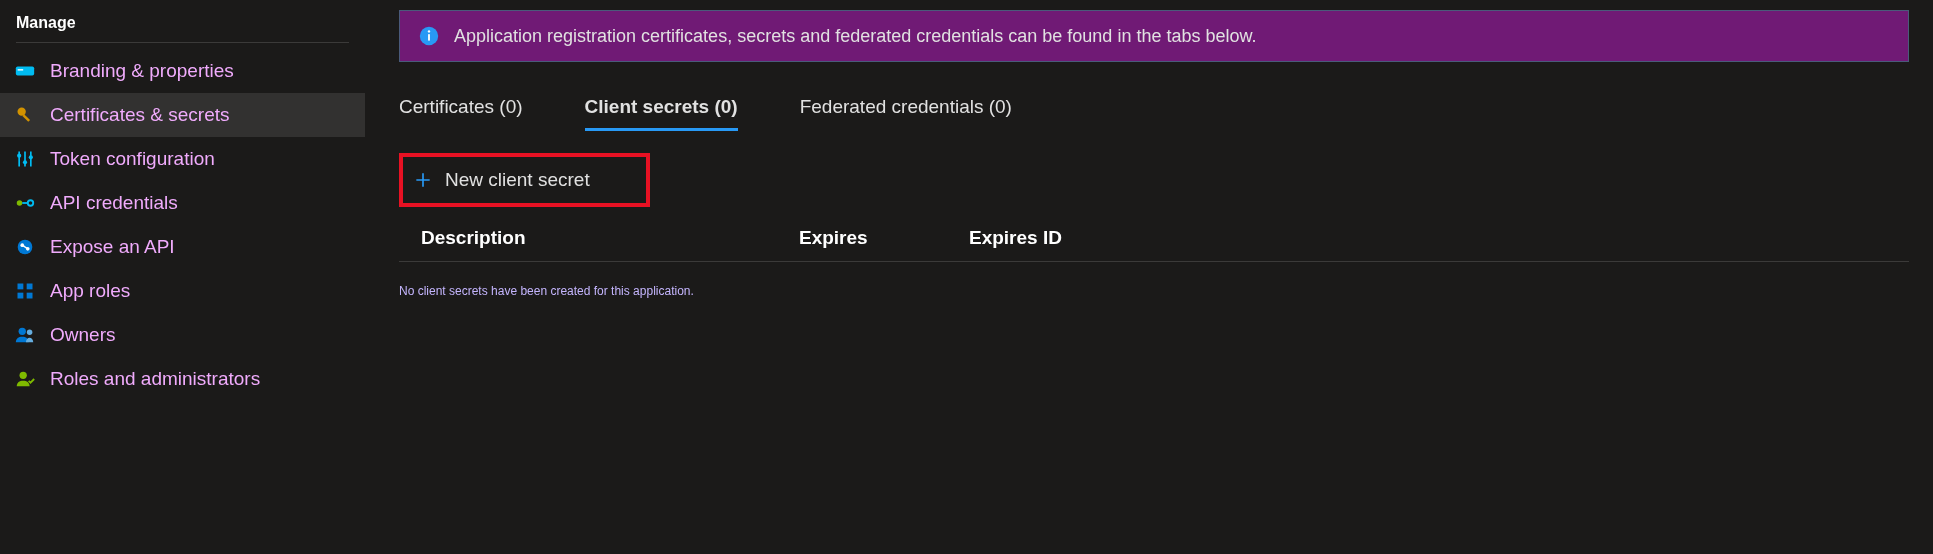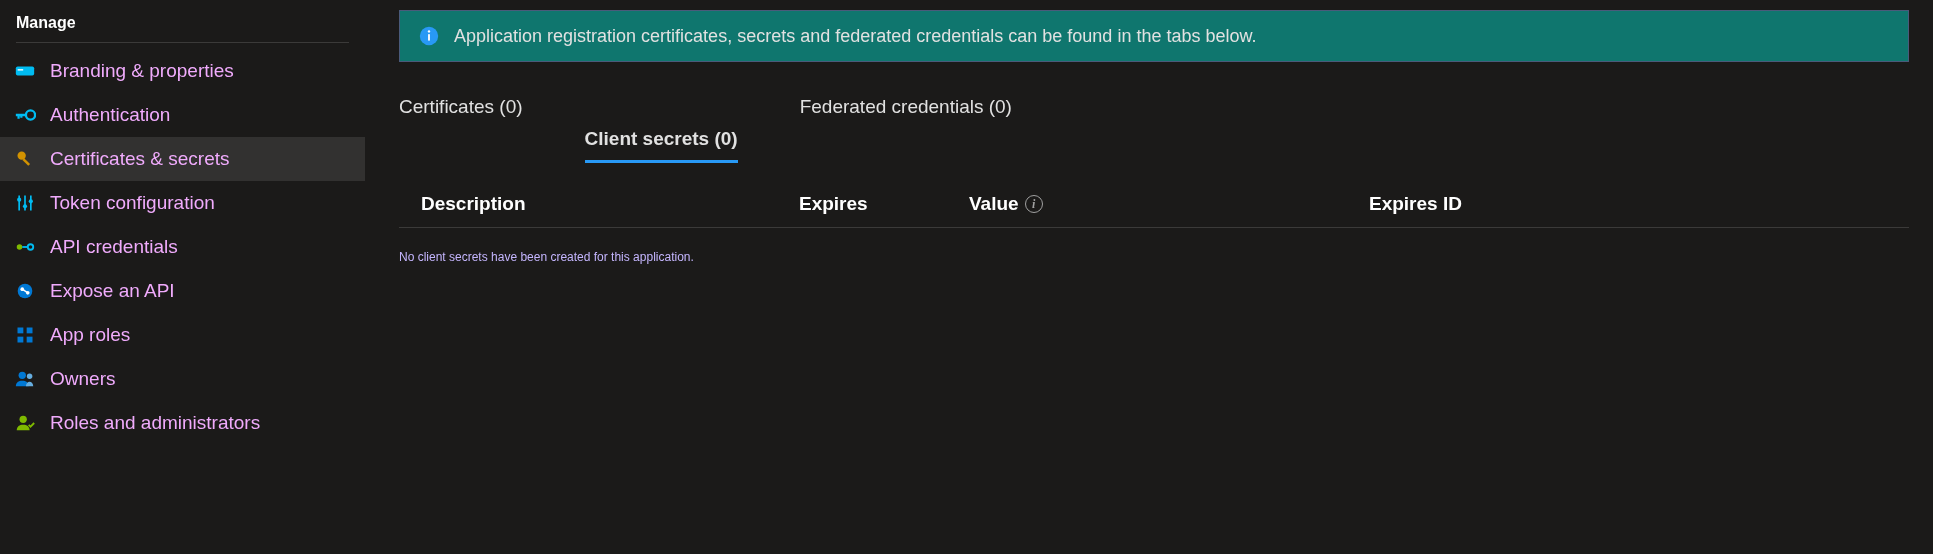--- a/index.html
+++ b/index.html
@@ -55,21 +55,21 @@
     
     .main {
       flex: 1;
       padding: 10px 24px 0 34px;
     }
     .info-banner {
       display: flex;
       align-items: center;
       gap: 14px;
       border: 1px solid #4a5a7a;
-      background: #0f766e;
+      background: #701a75;
       padding: 14px 18px;
       margin-bottom: 34px;
     }
     .info-banner .icon {
       width: 22px;
       height: 22px;
       flex-shrink: 0;
     }
     .info-banner-text {
       color: #e1e1e1;
@@ -85,21 +85,20 @@
     .tab {
       padding-bottom: 10px;
       font-size: 19px;
       color: #e1e1e1;
       cursor: pointer;
       border-bottom: 3px solid transparent;
     }
     .tab.active {
       font-weight: 600;
       border-bottom: 3px solid #2899f5;
-      margin-top: 32px;
     }
     .tab-desc {
       color: #e1e1e1;
       font-size: 18px;
       margin-bottom: 30px;
     }
     
     .new-secret-wrap {
       display: inline-block;
       border: 4px solid #e81123;
@@ -161,29 +160,20 @@
   <div class="sidebar-item">
     <span class="icon">
       <svg viewBox="0 0 24 24" width="22" height="22">
           <rect x="2" y="7" width="20" height="10" rx="2" fill="#00bcf2"></rect>
           <rect x="4" y="10" width="6" height="1.5" fill="#fff"></rect>
         </svg>
     </span>
     <span>Branding &amp; properties</span>
   </div>
 
-  <div class="sidebar-item">
-    <span class="icon">
-      <svg viewBox="0 0 24 24" width="22" height="22">
-          <circle cx="18" cy="12" r="5" fill="none" stroke="#00bcf2" stroke-width="2.5"></circle>
-          <path d="M13 12 H2 M5 12 V16 M8 12 V15" stroke="#00bcf2" stroke-width="2.5" fill="none"></path>
-        </svg>
-    </span>
-    <span>Authentication</span>
-  </div>
 
   <div class="sidebar-item active">
     <span class="icon">
       <svg viewBox="0 0 24 24" width="20" height="20">
           <circle cx="8" cy="8" r="5" fill="#d29200"></circle>
           <rect x="11" y="11" width="10" height="3" transform="rotate(45 11 11)" fill="#d29200"></rect>
         </svg>
     </span>
     <span>Certificates &amp; secrets</span>
   </div>
@@ -271,26 +261,32 @@
     <span class="info-banner-text">Application registration certificates, secrets and federated credentials can be found in the tabs below.</span>
   </div>
 
   <div class="tabs">
     <div class="tab">Certificates (0)</div>
     <div class="tab active">Client secrets (0)</div>
     <div class="tab">Federated credentials (0)</div>
   </div>
 
 
+  <div class="new-secret-wrap">
+    <button class="new-secret-btn">
+      <span>
+        <svg viewBox="0 0 24 24" width="20" height="20">
+            <path d="M12 4v16M4 12h16" stroke="#2899f5" stroke-width="2"></path>
+          </svg>
+      </span>
+      <span>New client secret</span>
+    </button>
+  </div>
 
   <div class="secrets-table">
     <div class="secrets-header">
       <div class="col col-desc">Description</div>
       <div class="col col-exp">Expires</div>
-      <div class="col col-val">
-        <span>Value</span>
-        <span class="info-circle">i</span>
-      </div>
       <div class="col col-id">Expires ID</div>
     </div>
     <div class="empty-msg">No client secrets have been created for this application.</div>
   </div>
 </main>
 
 </body></html>

